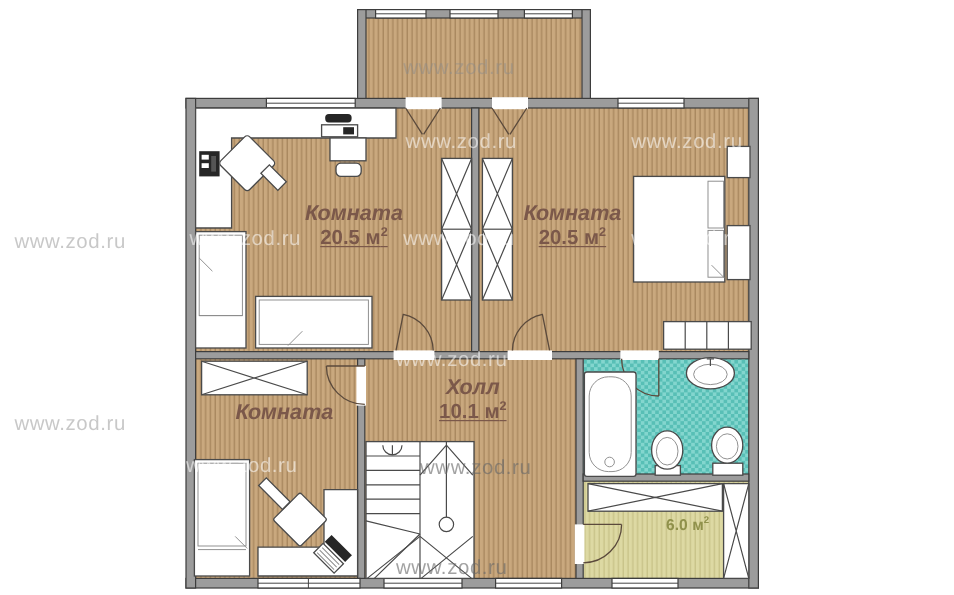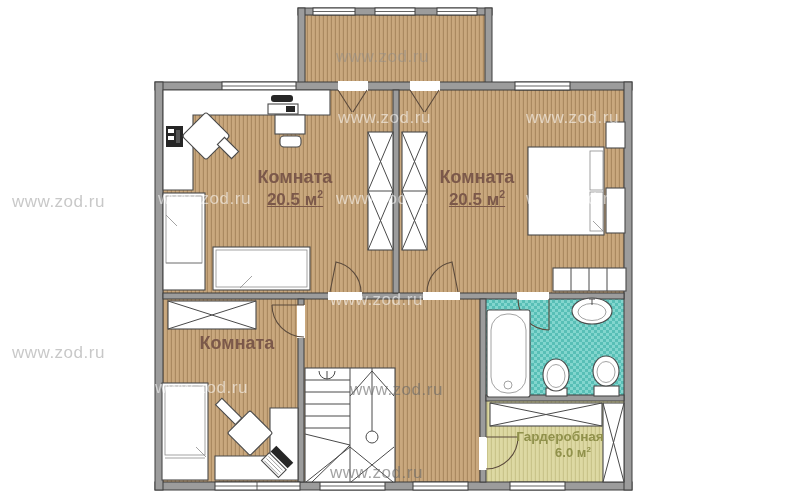--- a/index.html
+++ b/index.html
@@ -19,21 +19,21 @@
   .ln    { stroke:#4a4a4a; stroke-width:1; fill:none; }
   .ln2   { stroke:#8c8c8c; stroke-width:.8; fill:none; }
   .door  { stroke:#5b4a3c; stroke-width:1.1; fill:none; }
   .dark  { fill:#262626; }
   .floor-wood  { fill:url(#pWood); }
   .floor-tile  { fill:url(#pTile); }
   .floor-khaki { fill:url(#pKhaki); }
 
   
   .label { position:absolute; text-align:center; line-height:1.18; font-weight:bold; z-index:4; }
-  .label .rname { white-space:nowrap; }
+  .label .rname { white-space:nowrap;font-style:italic; }
   .label sup { font-size:.62em; }
   .label-room  { color:var(--label-room,#7b584a); }
   .label-room .rname { font-size:18px; }
   .label-room .rarea { font-size:17px;text-decoration:underline; }
   .label-bath  { color:var(--label-bath,#2f9a8f); }
   .label-bath .rname { font-size:15px; }
   .label-bath .rarea { font-size:14px; }
   .label-dress { color:var(--label-dress,#90914b); }
   .label-dress .rname { font-size:13.5px; }
   .label-dress .rarea { font-size:13px; padding-left:26px; }
@@ -316,18 +316,21 @@
     <div class="rname">Комната</div>
     <div class="rarea"><span>20.5 м</span><sup>2</sup></div>
   </div>
   <div class="label label-room" style="left:407px; top:167px; width:140px;">
     <div class="rname">Комната</div>
     <div class="rarea"><span>20.5 м</span><sup>2</sup></div>
   </div>
   <div class="label label-room" style="left:167px; top:333px; width:140px;">
     <div class="rname">Комната</div>
   </div>
+  <div class="label label-room" style="left:324px; top:312px; width:140px;">
+    <div class="rname">Холл</div>
+    <div class="rarea"><span>10.1 м</span><sup>2</sup></div>
+  </div>
   <div class="label label-dress" style="left:490px; top:429px; width:140px;">
-    <div class="rname">Гардеробная</div>
     <div class="rarea"><span>6.0 м</span><sup>2</sup></div>
   </div>
 
 </div>
 
 </body></html>

